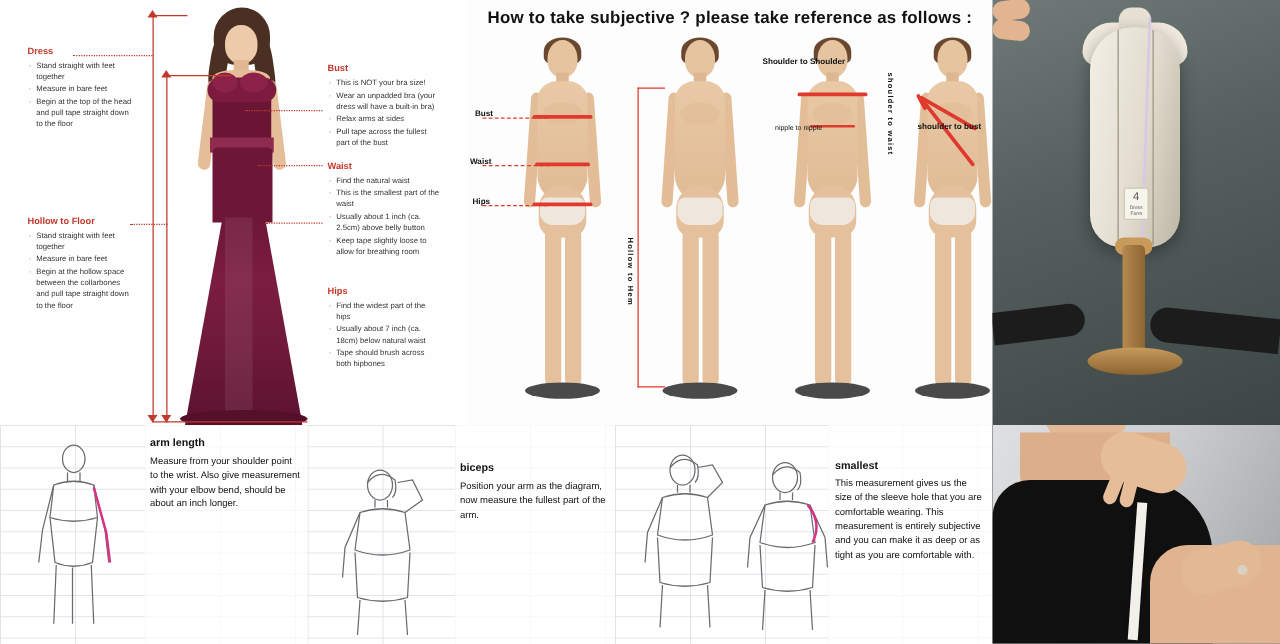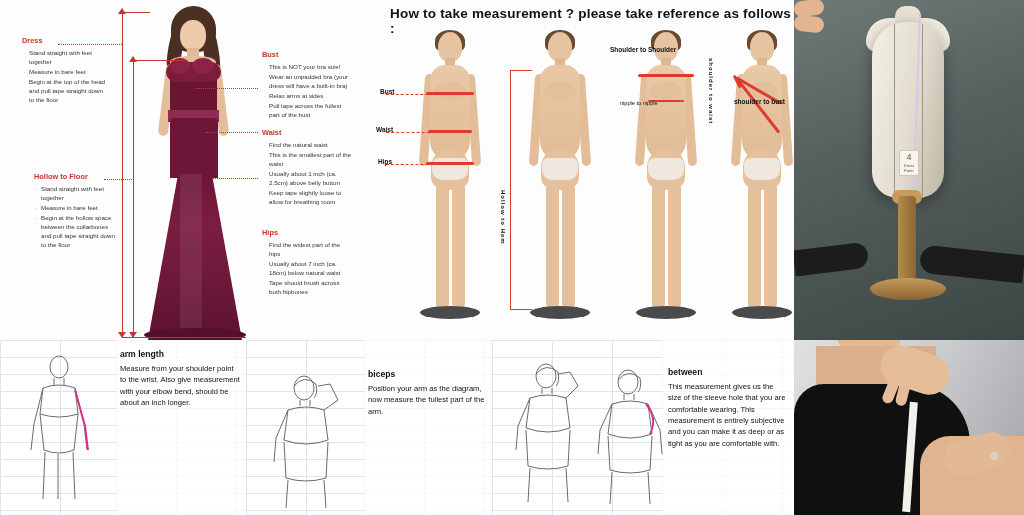--- a/index.html
+++ b/index.html
@@ -198,21 +198,21 @@
 
     <div class="note" style="left:22px; top:36px; width:84px;">
       <span class="hd">Dress</span>
       <ul>
         <li>Stand straight with feet together</li>
         <li>Measure in bare feet</li>
         <li>Begin at the top of the head and pull tape straight down to the floor</li>
       </ul>
     </div>
 
-    <div class="note" style="left:22px; top:172px; width:84px;margin-left:12px;">
+    <div class="note" style="left:22px; top:172px; width:84px;">
       <span class="hd">Hollow to Floor</span>
       <ul>
         <li>Stand straight with feet together</li>
         <li>Measure in bare feet</li>
         <li>Begin at the hollow space between the collarbones and pull tape straight down to the floor</li>
       </ul>
     </div>
 
     <div class="note" style="left:262px; top:50px; width:90px;">
       <span class="hd">Bust</span>
@@ -238,21 +238,21 @@
       <span class="hd">Hips</span>
       <ul>
         <li>Find the widest part of the hips</li>
         <li>Usually about 7 inch (ca. 18cm) below natural waist</li>
         <li>Tape should brush across both hipbones</li>
       </ul>
     </div>
   </div>
 
   <div id="panel-mannequins">
-    <div class="mq-title">How to take measurement ?  please take reference as follows :</div>
+    <div class="mq-title">How to take subjective ?  please take reference as follows :</div>
 
     <div class="mannequin" style="left:40px;">
       <div class="mq-hair"></div>
         <div class="mq-head"></div>
         <div class="mq-neck"></div>
       <div class="mq-armL"></div>
         <div class="mq-armR"></div>
       <div class="mq-torso"></div>
         <div class="mq-chest"></div>
       <div class="mq-hips"></div>
@@ -418,21 +418,21 @@
           <path d="M24 38 Q42 32 60 38 L64 68 Q42 76 20 68 Z"></path>
           <path d="M24 38 L12 64 L10 88"></path>
           <path d="M60 38 L72 64 L74 88"></path>
           <path d="M20 70 L22 104 Q42 110 62 104 L64 70"></path>
           <path d="M24 106 L22 138 M60 106 L62 138"></path>
         </g>
         <path d="M58 38 Q70 52 62 68" stroke="#d63384" stroke-width="2" fill="none"></path>
       </svg>
     </div>
     <div class="blurb" style="left:668px; top:26px; width:120px;">
-      <b>between</b>
+      <b>smallest</b>
       <span>This measurement gives us the size of the sleeve hole that you are comfortable wearing. This measurement is entirely subjective and you can make it as deep or as tight as you are comfortable with.</span>
     </div>
   </div>
 
   <div id="panel-armhole-photo">
     <div class="ap-bg"></div>
     <div class="ap-chin"></div>
     <div class="ap-neckskin"></div>
     <div class="ap-shirt"></div>
     <div class="ap-arm"></div>

